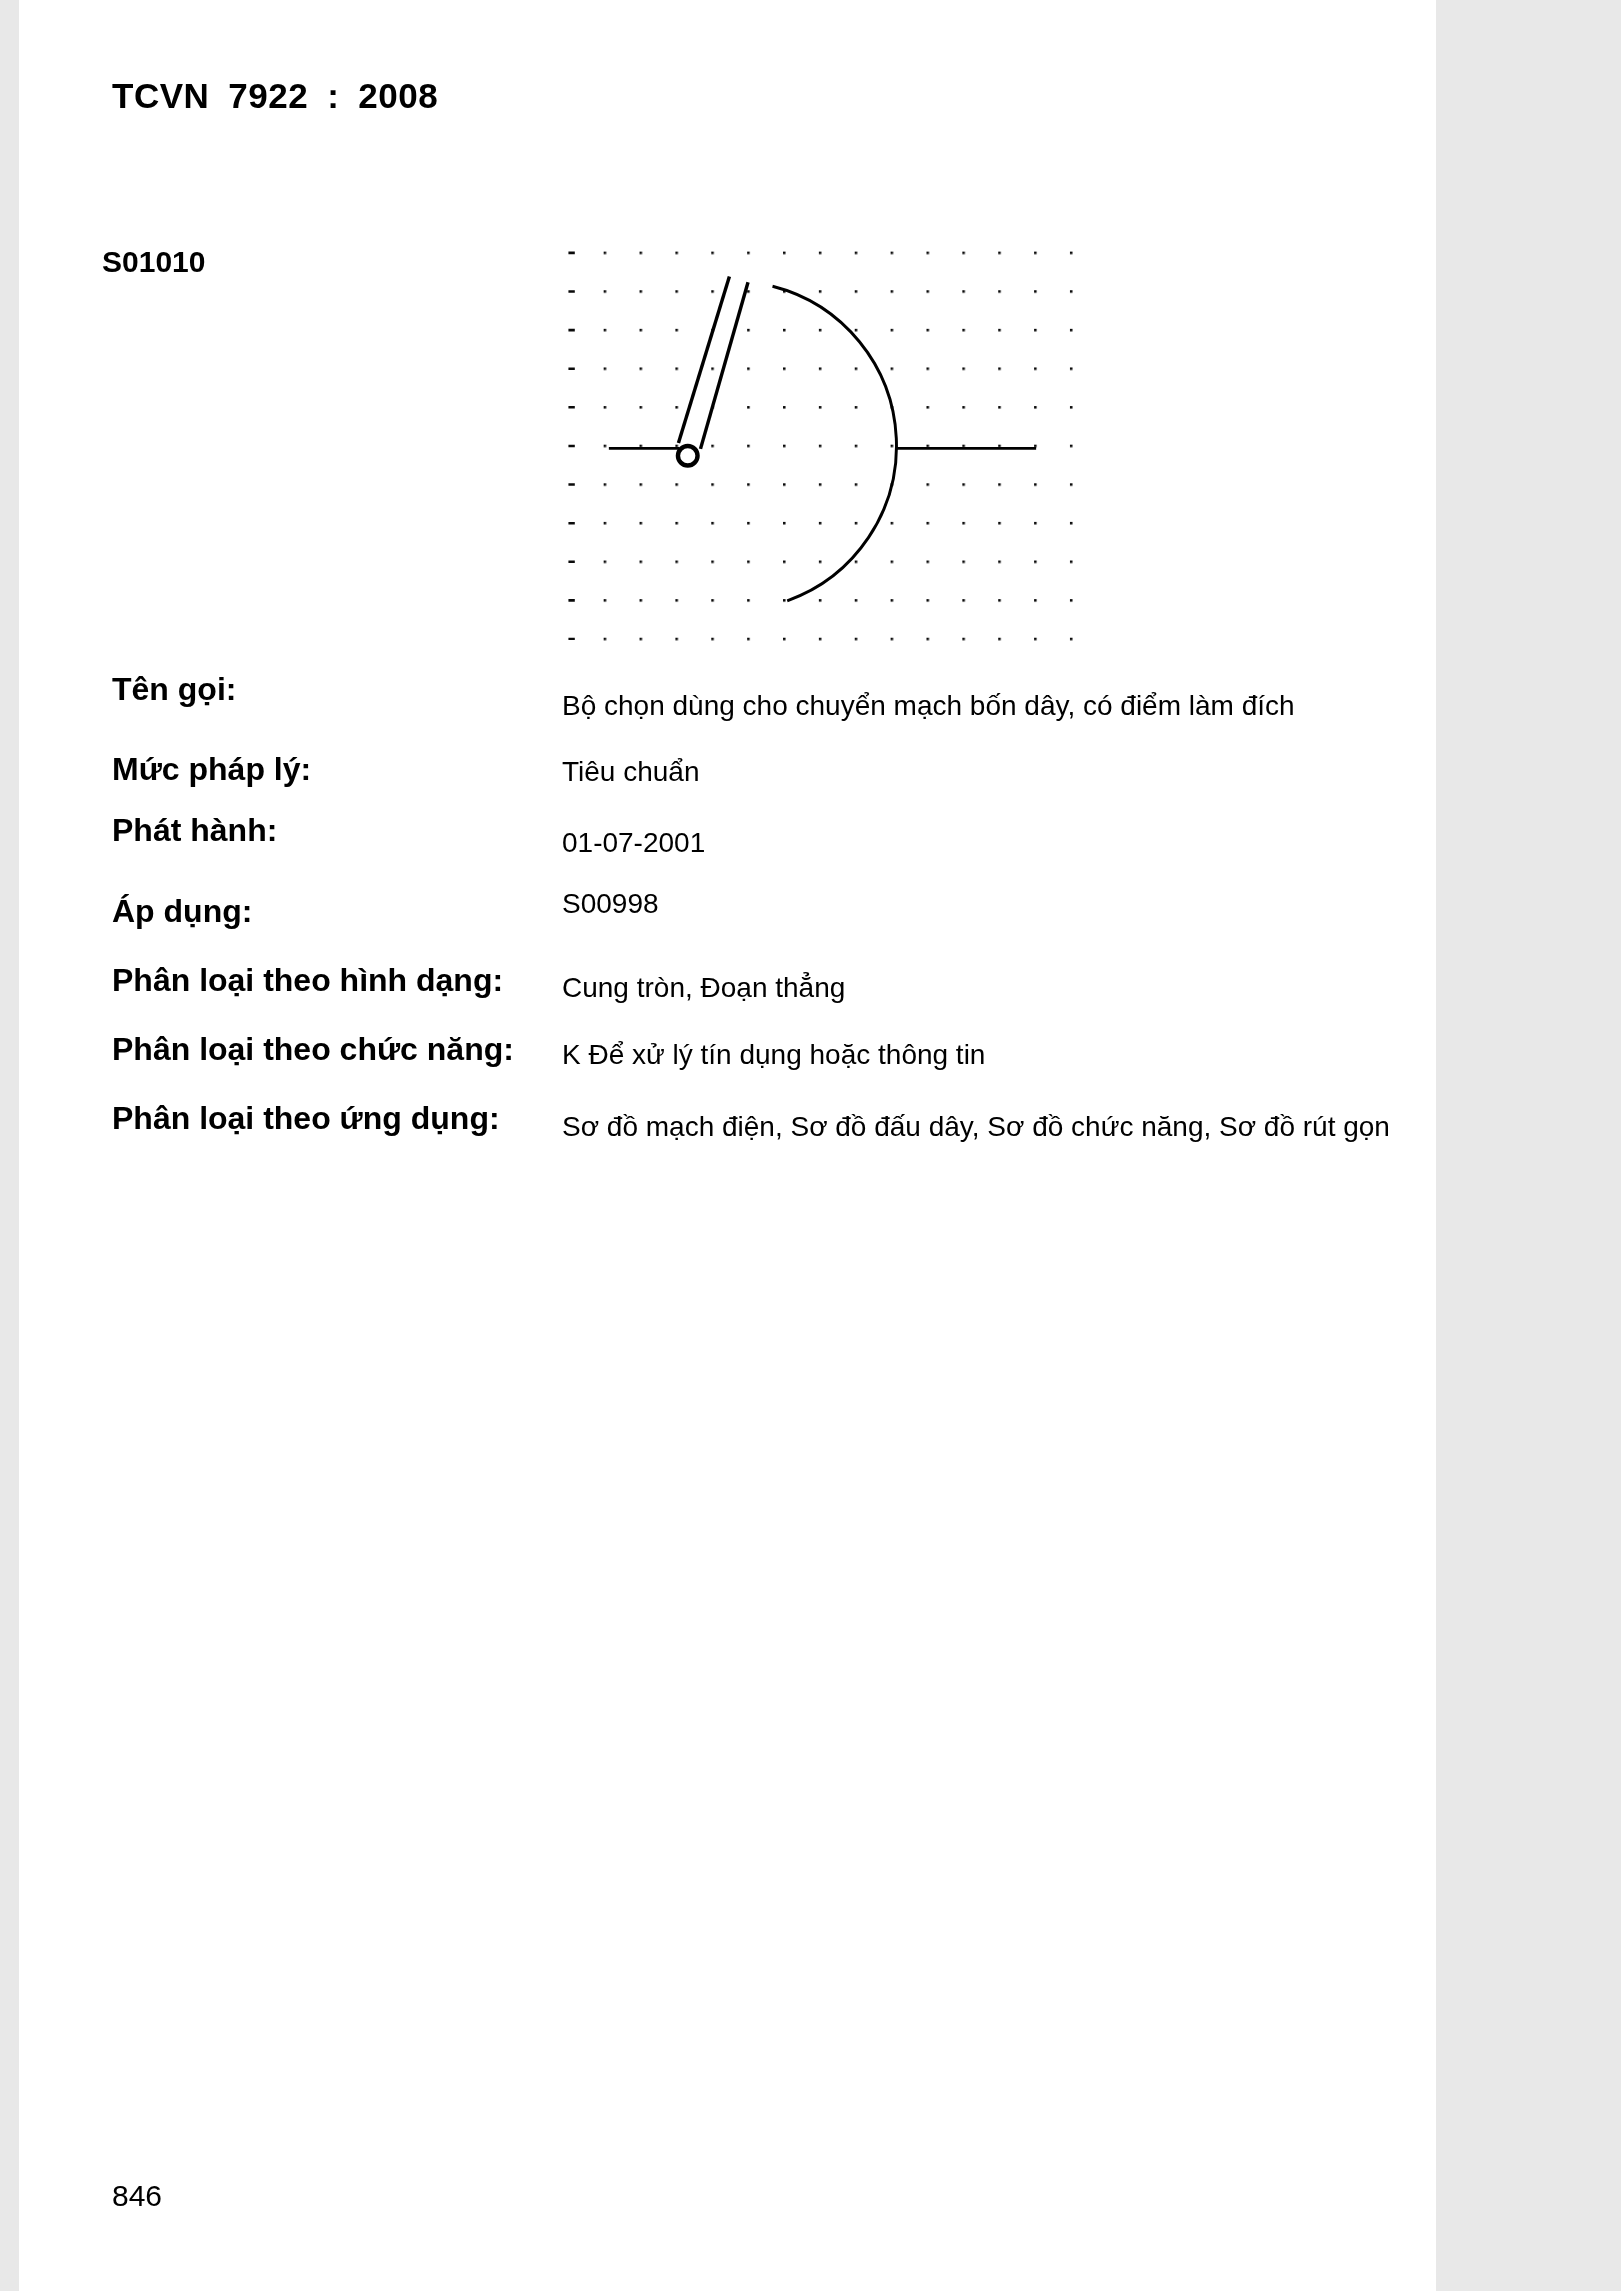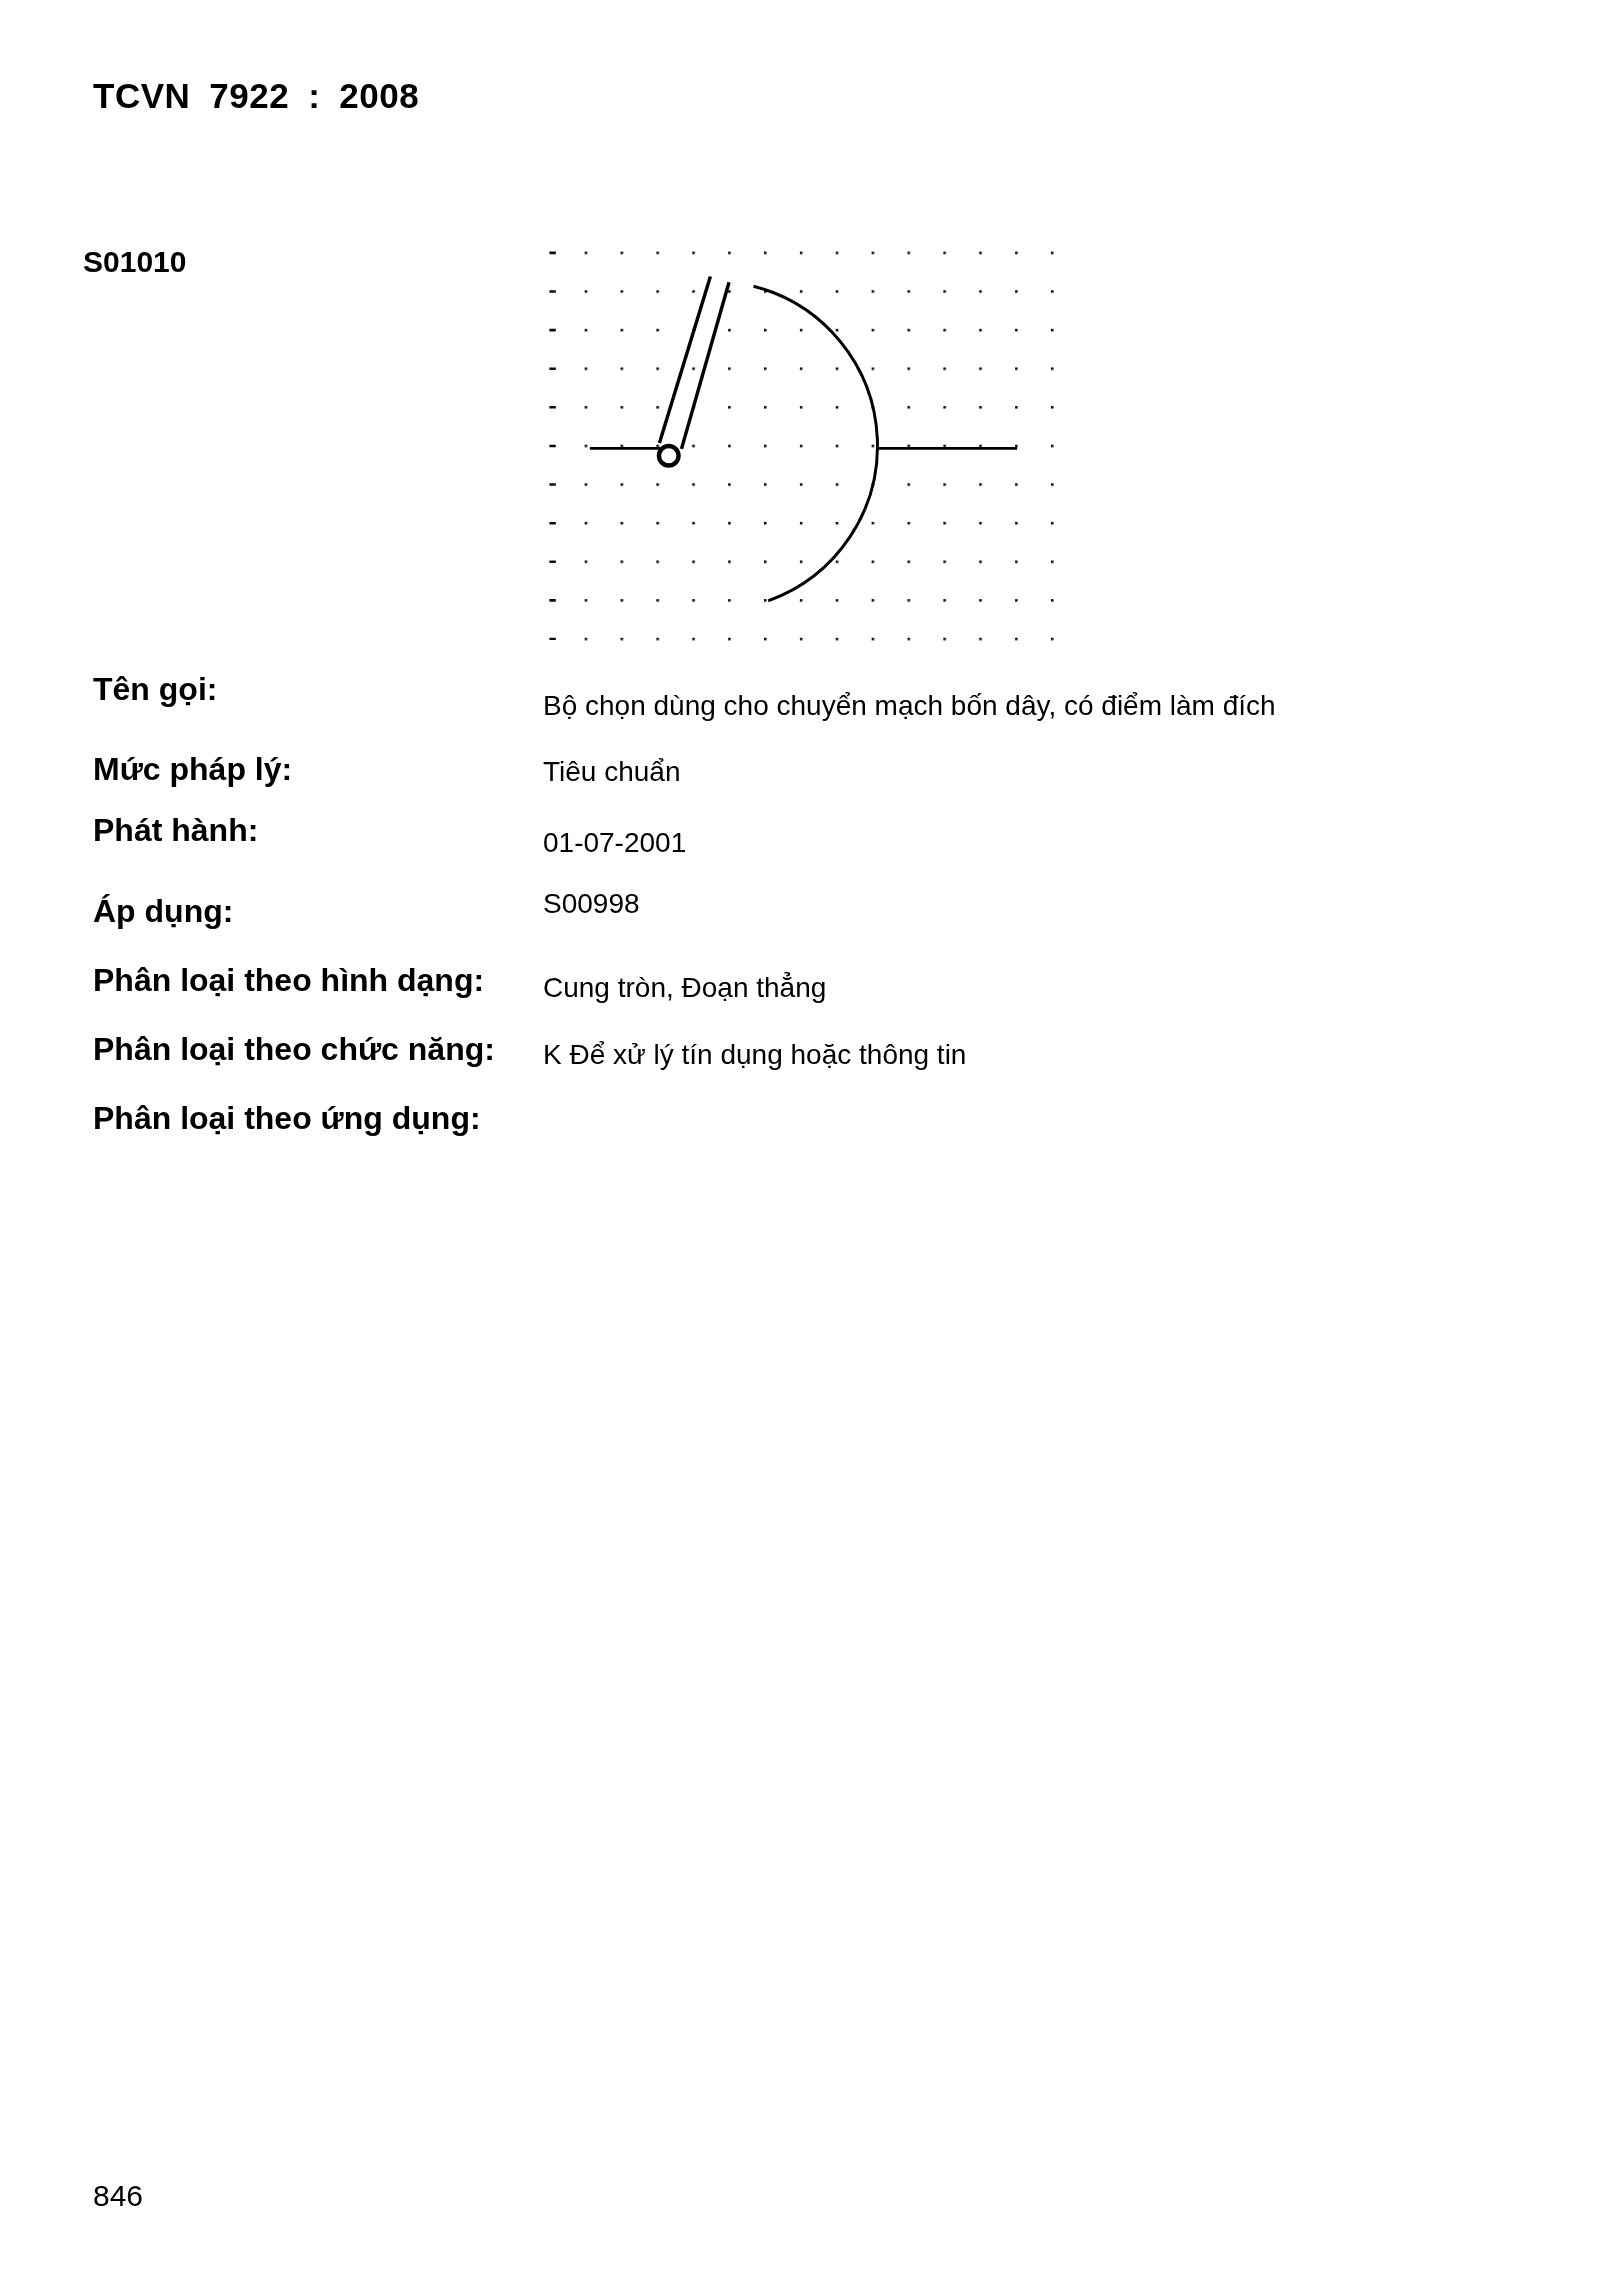--- a/index.html
+++ b/index.html
@@ -1,23 +1,24 @@
 <!DOCTYPE html>
 <html><head>
 <meta charset="utf-8">
 <style>
   html, body { margin: 0; padding: 0; background: #e8e8e8; }
   .page {
     position: relative;
-    width: 1621px;
+    width: 1417px;
     height: 2292px;
     background: #ffffff;
     font-family: "Liberation Sans", "DejaVu Sans", sans-serif;
     color: #000;
     overflow: hidden;
+    margin-left: 19px;
   }
   .doc-header {
     position: absolute;
     left: 93px;
     top: 76px;
     font-size: 35px;
     font-weight: bold;
     letter-spacing: 0.5px;
     word-spacing: 8.8px;
     white-space: nowrap;
@@ -105,17 +106,18 @@
   <div class="field-label" style="top:894px">Áp dụng:</div>
   <div class="field-value" style="top:886px">S00998</div>
 
   <div class="field-label" style="top:963px">Phân loại theo hình dạng:</div>
   <div class="field-value" style="top:970px">Cung tròn, Đoạn thẳng</div>
 
   <div class="field-label" style="top:1032px">Phân loại theo chức năng:</div>
   <div class="field-value" style="top:1037px">K Để xử lý tín dụng hoặc thông tin</div>
 
   <div class="field-label" style="top:1101px">Phân loại theo ứng dụng:</div>
+  <div class="field-value" style="top:1109px">Sơ đồ mạch điện, Sơ đồ đấu dây, Sơ đồ chức năng, Sơ đồ rút gọn</div>
 
   <div class="page-number">846</div>
 
 </div>
 
 
 </body></html>

